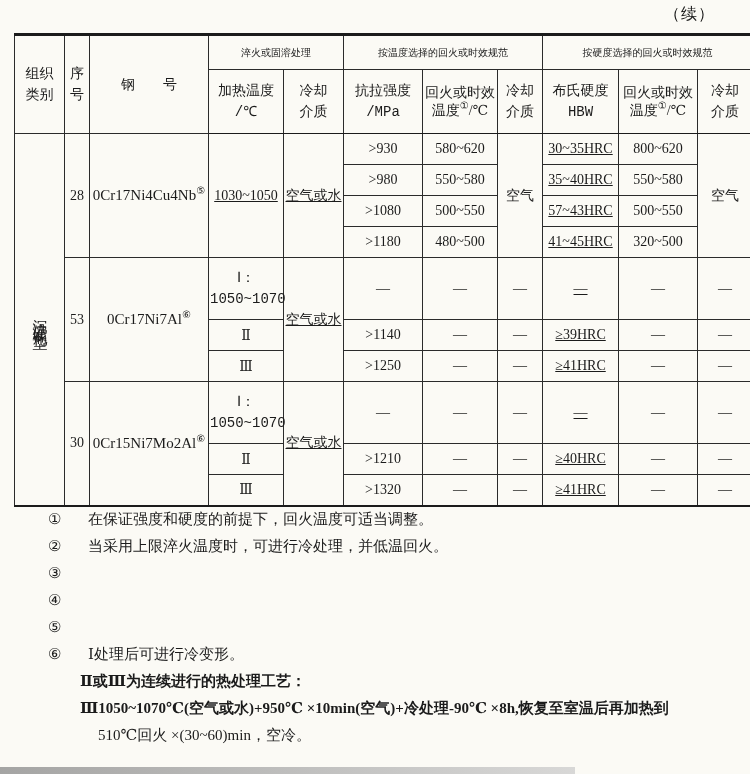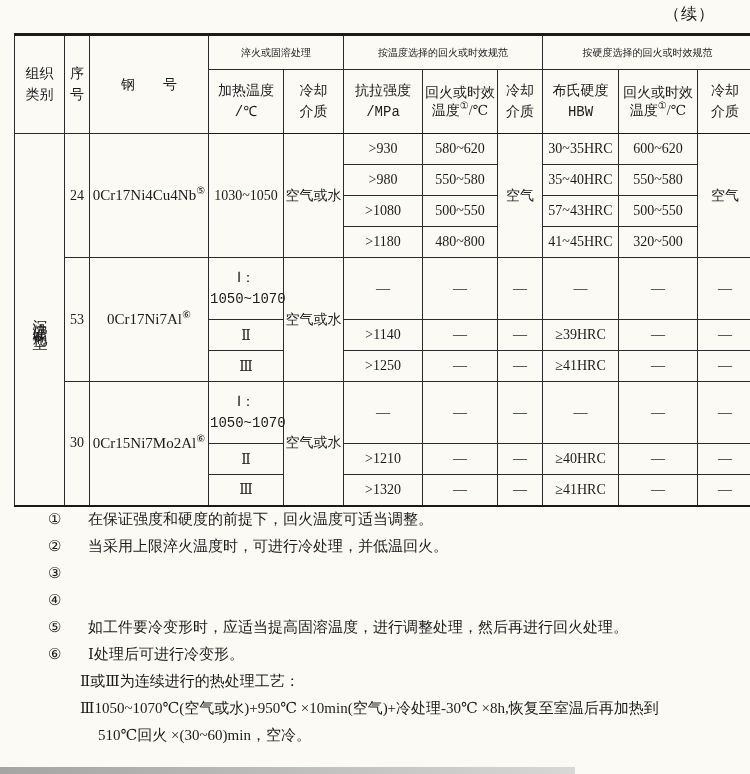--- a/index.html
+++ b/index.html
@@ -19,30 +19,30 @@
     border-left:1.5px solid #1b1b1b;
   }
   th,td {
     border:1px solid #2b2b2b; text-align:center; vertical-align:middle;
     font-weight:normal; font-size:14px; padding:0 1px; overflow:visible;
   }
   thead tr.sub th { border-bottom:1.5px solid #1b1b1b;margin-left:27px; }
   tr.blocksep td { border-top:1.6px solid #1b1b1b; }
   .h35{height:35px} .h64{height:64px} .h31{height:31px} .h62{height:62px}
   .pre { white-space:pre-line; line-height:1.5;font-family:Liberation Mono, monospace; }
-  .nw { white-space:nowrap; }
+  .nw { white-space:nowrap;text-decoration:underline; }
   .steel { font-size:15px; white-space:nowrap; }
   sup { font-size:10px; vertical-align:super; line-height:0; }
   .vert { writing-mode:vertical-rl; letter-spacing:4px; font-size:15px; display:inline-block; }
   .grp { font-size:10px; white-space:nowrap; }
 
   .footnotes { position:absolute; left:0; top:506px; width:750px; font-size:15px; }
   .fn { position:relative; height:27px; line-height:27px; padding-left:88px; white-space:nowrap; overflow:hidden; }
   .fn .mk { position:absolute; left:48px; top:0; }
-  .fn.cont { padding-left:80px; }
+  .fn.cont { padding-left:80px;font-weight:bold; }
   .fn.cont2 { padding-left:98px; }
 
   .scanbar {
     position:absolute; left:0; top:767px; width:575px; height:7px;
     background:linear-gradient(to right,#8f8f8f 0%,#b5b5b5 60%,#cfcfcf 100%);
     opacity:.8;
   }
 </style>
 </head>
 <body>
@@ -89,46 +89,46 @@
 HBW</th>
       <th><span>回火或时效</span><br><span>温度</span><sup>①</sup><span>/℃</span></th>
       <th class="pre">冷却
 介质</th>
     </tr>
   </thead>
   <tbody>
 
     <tr class="h31">
       <td rowspan="10"><span class="vert">沉淀硬化型</span></td>
-      <td rowspan="4">24</td>
+      <td rowspan="4">28</td>
       <td rowspan="4" class="steel"><span>0Cr17Ni4Cu4Nb</span><sup>⑤</sup></td>
       <td rowspan="4" class="nw">1030~1050</td>
       <td rowspan="4" class="nw">空气或水</td>
       <td>&gt;930</td>
       <td>580~620</td>
       <td rowspan="4">空气</td>
       <td class="nw">30~35HRC</td>
-      <td>600~620</td>
+      <td>800~620</td>
       <td rowspan="4">空气</td>
     </tr>
     <tr class="h31">
       <td>&gt;980</td>
       <td>550~580</td>
       <td class="nw">35~40HRC</td>
       <td>550~580</td>
     </tr>
     <tr class="h31">
       <td>&gt;1080</td>
       <td>500~550</td>
       <td class="nw">57~43HRC</td>
       <td>500~550</td>
     </tr>
     <tr class="h31">
       <td>&gt;1180</td>
-      <td>480~800</td>
+      <td>480~500</td>
       <td class="nw">41~45HRC</td>
       <td>320~500</td>
     </tr>
 
     <tr class="h62 blocksep">
       <td rowspan="3">53</td>
       <td rowspan="3" class="steel"><span>0Cr17Ni7Al</span><sup>⑥</sup></td>
       <td class="pre">Ⅰ：
 1050~1070</td>
       <td rowspan="3" class="nw">空气或水</td>
@@ -191,20 +191,20 @@
     </tr>
   </tbody>
 </table>
 </div>
 
 <div class="footnotes">
   <div class="fn"><span class="mk">①</span><span>在保证强度和硬度的前提下，回火温度可适当调整。</span></div>
   <div class="fn"><span class="mk">②</span><span>当采用上限淬火温度时，可进行冷处理，并低温回火。</span></div>
   <div class="fn"><span class="mk">③</span></div>
   <div class="fn"><span class="mk">④</span></div>
-  <div class="fn"><span class="mk">⑤</span><span>如工件要冷变形时，应适当提高固溶温度，进行调整处理，然后再进行回火处理。</span></div>
+  <div class="fn"><span class="mk">⑤</span></div>
   <div class="fn"><span class="mk">⑥</span><span>Ⅰ处理后可进行冷变形。</span></div>
   <div class="fn cont">Ⅱ或Ⅲ为连续进行的热处理工艺：</div>
-  <div class="fn cont">Ⅲ1050~1070℃(空气或水)+950℃ ×10min(空气)+冷处理-30℃ ×8h,恢复至室温后再加热到</div>
+  <div class="fn cont">Ⅲ1050~1070℃(空气或水)+950℃ ×10min(空气)+冷处理-90℃ ×8h,恢复至室温后再加热到</div>
   <div class="fn cont2">510℃回火 ×(30~60)min，空冷。</div>
 </div>
 
 <div class="scanbar"></div>
 
 </body></html>

